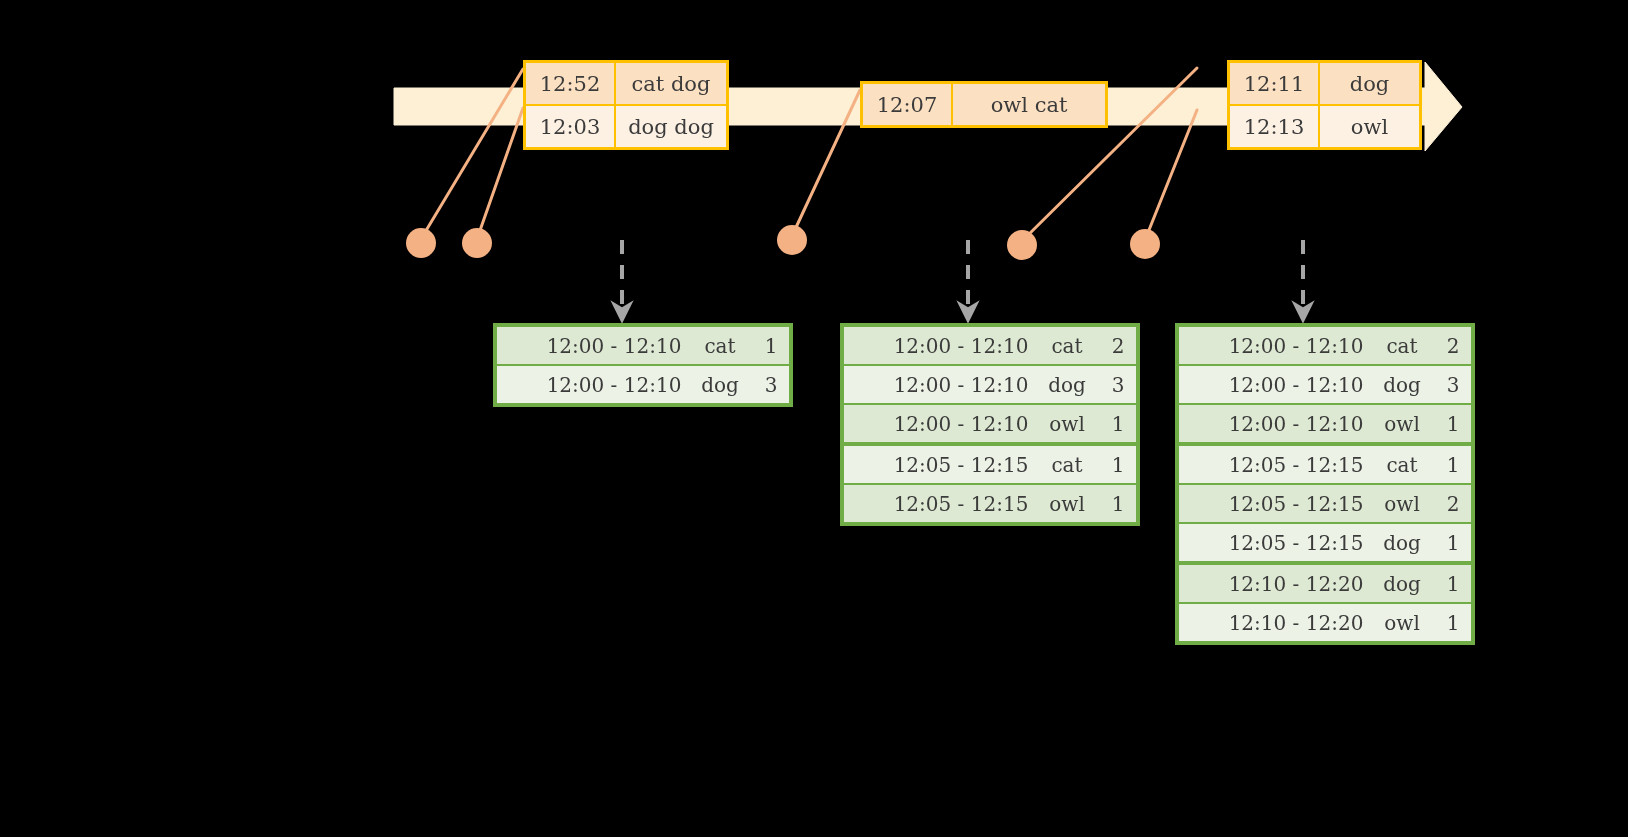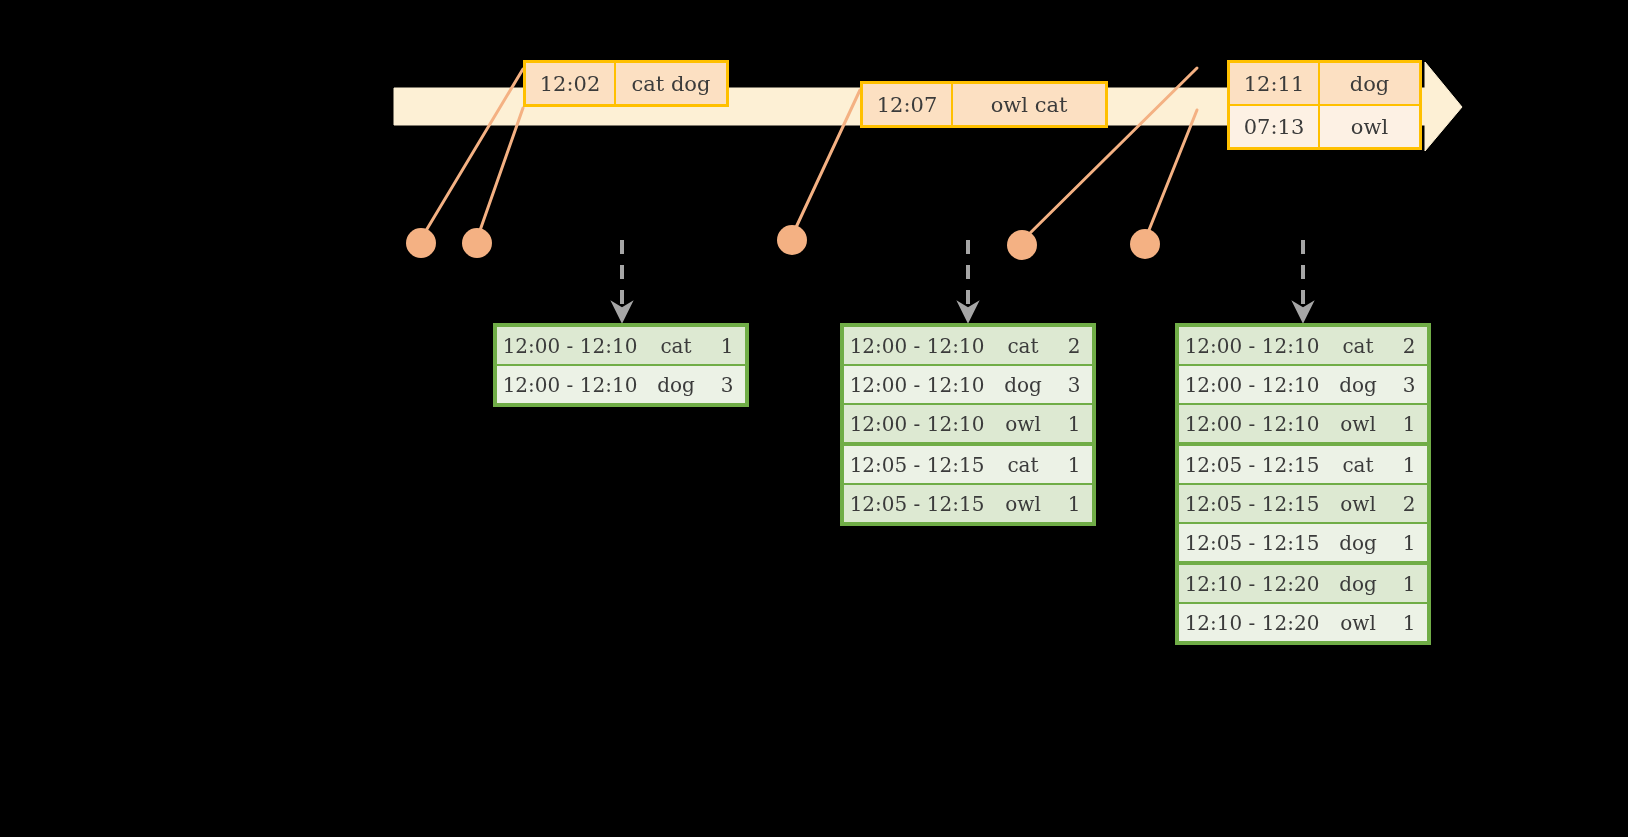--- a/index.html
+++ b/index.html
@@ -73,20 +73,21 @@
     position: absolute;
     border: 4px solid #70AD47;
     box-sizing: border-box;
     background: #70AD47;
     z-index: 4;
   }
   .rt-row {
     display: flex;
     height: 37px;
     box-sizing: border-box;
+    padding-left: 44px;
   }
   .rt-row.shade-a { background: #DDE9D2; }
   .rt-row.shade-b { background: #ECF2E6; }
   .rt-row + .rt-row { margin-top: 2px; }
   .rt-row.grp-start { margin-top: 4px; }
   .rt-cell {
     display: flex;
     align-items: center;
     justify-content: center;
     font-size: 20px;
@@ -132,39 +133,43 @@
     </defs>
     <g stroke="#A6A6A6" stroke-width="4" stroke-dasharray="14 11" fill="none">
       <line x1="622" y1="240" x2="622" y2="312" marker-end="url(#dash-head)"></line>
       <line x1="968" y1="240" x2="968" y2="312" marker-end="url(#dash-head)"></line>
       <line x1="1303" y1="240" x2="1303" y2="312" marker-end="url(#dash-head)"></line>
     </g>
   </svg>
 
   <div class="event-box" style="left:523px; top:60px; width:206px;">
     <div class="event-row shade-a">
-      <div class="event-cell-time">12:02</div>
+      <div class="event-cell-time">12:52</div>
       <div class="event-cell-words">cat dog</div>
+    </div>
+    <div class="event-row shade-b">
+      <div class="event-cell-time">12:03</div>
+      <div class="event-cell-words">dog dog</div>
     </div>
   </div>
 
   <div class="event-box" style="left:860px; top:81px; width:248px;">
     <div class="event-row shade-a">
       <div class="event-cell-time">12:07</div>
       <div class="event-cell-words">owl cat</div>
     </div>
   </div>
 
   <div class="event-box" style="left:1227px; top:60px; width:195px;">
     <div class="event-row shade-a">
       <div class="event-cell-time">12:11</div>
       <div class="event-cell-words">dog</div>
     </div>
     <div class="event-row shade-b">
-      <div class="event-cell-time">07:13</div>
+      <div class="event-cell-time">12:13</div>
       <div class="event-cell-words">owl</div>
     </div>
   </div>
 
   <div class="result-table" id="result-table-1" style="left:493px; top:323px;">
       <div class="rt-row shade-a">
         <div class="rt-cell c-window">12:00 - 12:10</div>
         <div class="rt-cell c-word">cat</div>
         <div class="rt-cell c-count">1</div>
       </div>

